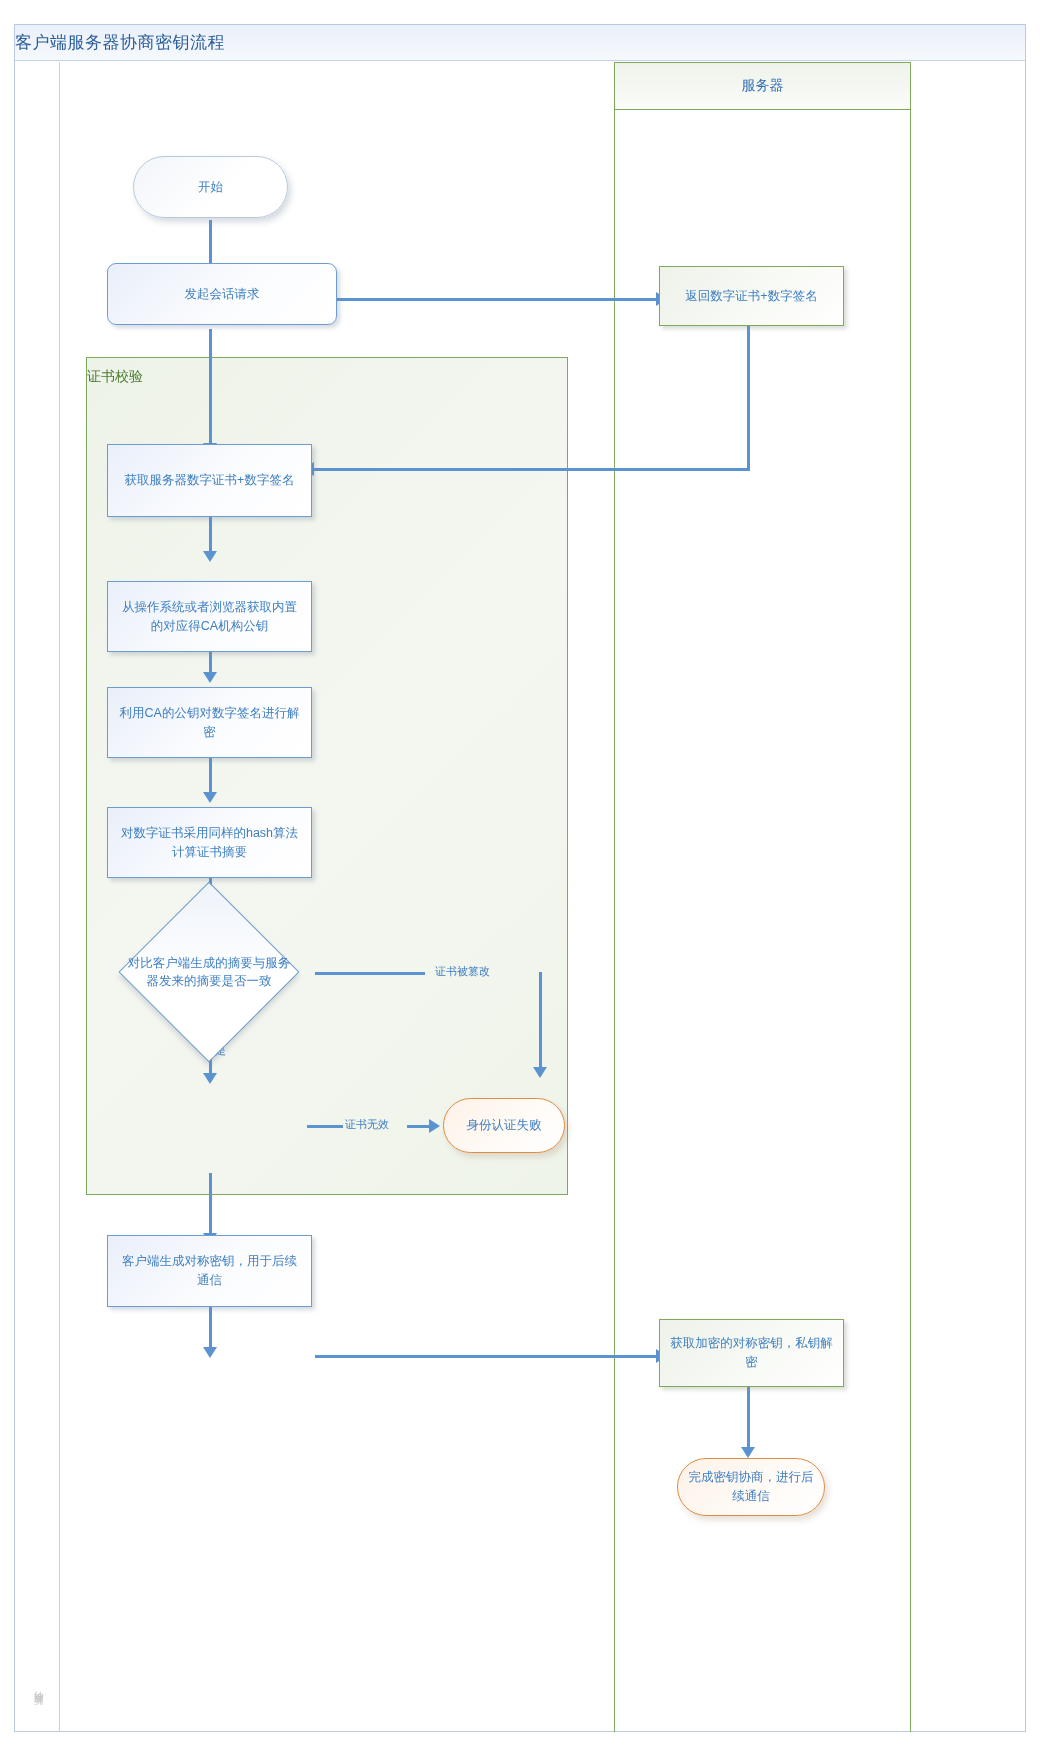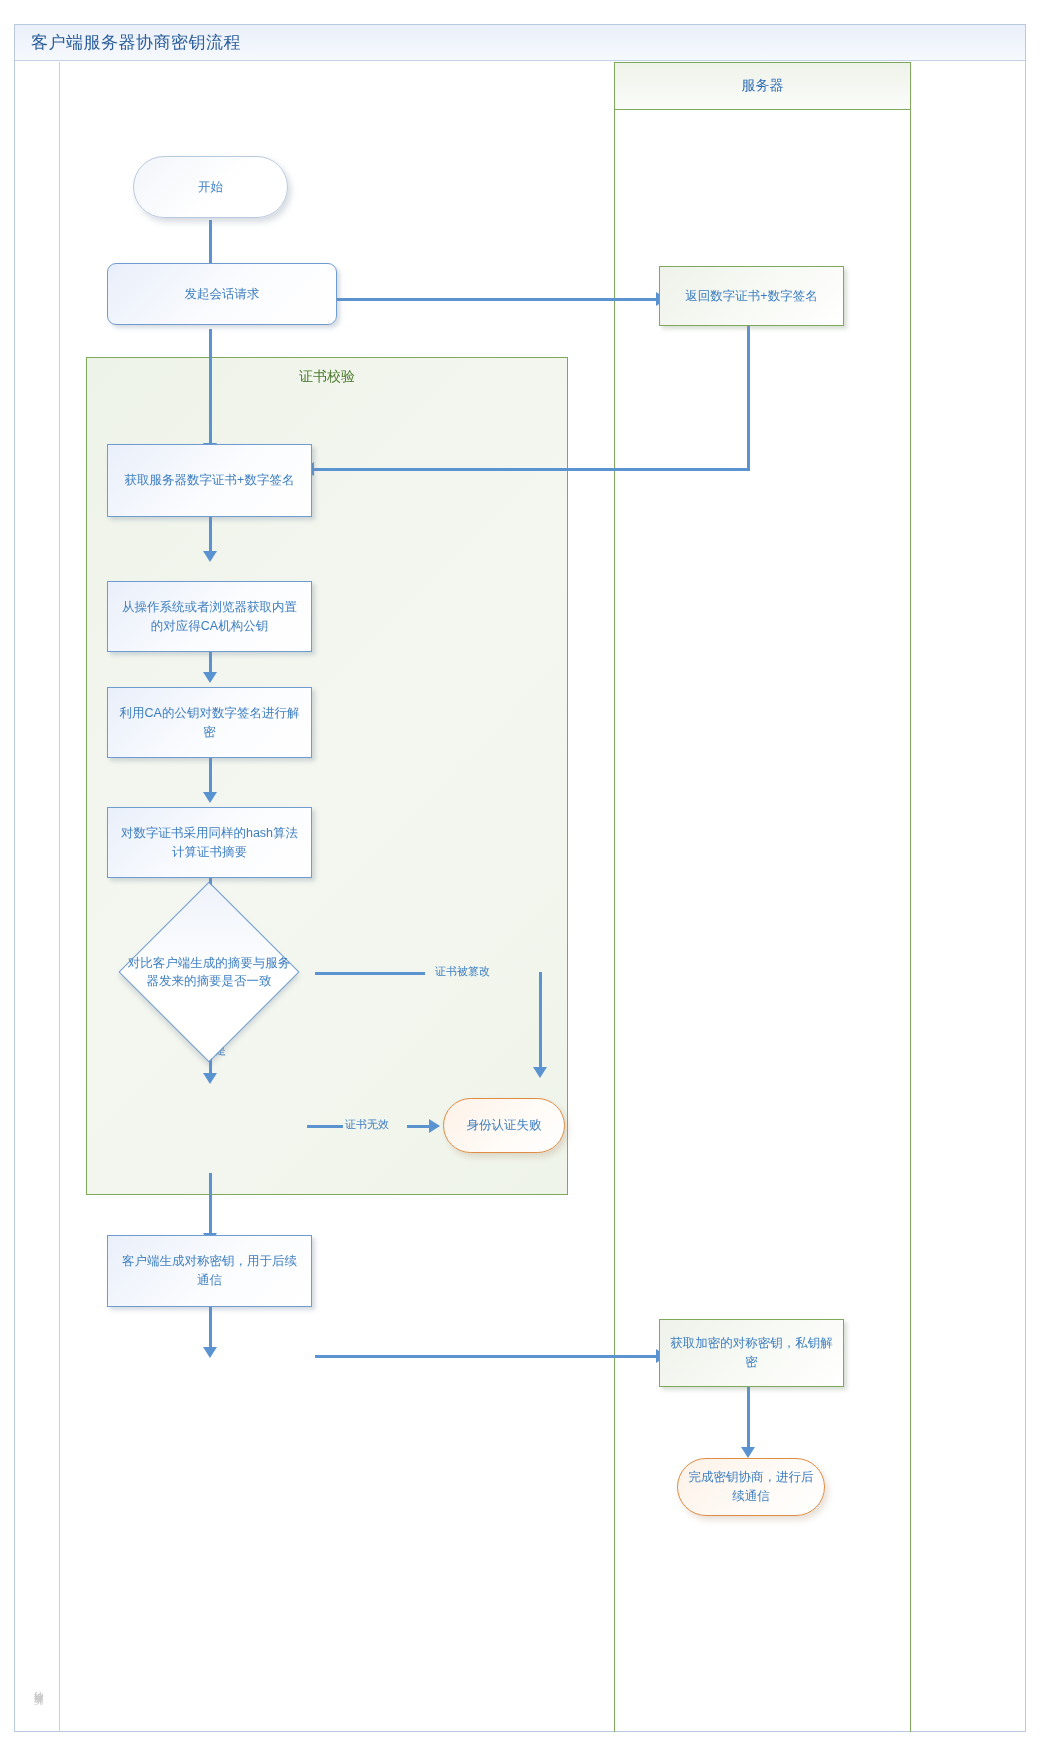--- a/index.html
+++ b/index.html
@@ -20,21 +20,21 @@
     background:#ffffff;
   }
   #title-bar{
     position:absolute; left:0; top:0;
     width:100%; height:36px;
     background:linear-gradient(180deg,#eaf0fa 0%,#f6f9fd 100%);
     border-bottom:1px solid #c3d2e6;
     display:flex; align-items:center;
   }
   #title-text{
-    margin-left:16px;
+    margin-left:0;
     font-size:17px; color:#2a5d99; letter-spacing:.5px;
   }
 
   
   .lane-header{
     position:absolute; height:48px;
     display:flex; align-items:center; justify-content:center;
     font-size:14px; color:#2f6cb5;
   }
   #lane-client-header{
@@ -62,21 +62,21 @@
 
   
   #subgraph-cert{
     position:absolute; left:71px; top:332px;
     width:482px; height:838px;
     background:linear-gradient(135deg,#eef3e9 0%,#f4f7f0 50%,#eff4ea 100%);
     border:1px solid #7fa95a;
   }
   #subgraph-cert-title{
     position:absolute; width:100%; top:10px;
-    text-align:center; font-size:14px; color:#4a7a2c;font-family:Liberation Serif, serif;
+    font-size:14px; color:#4a7a2c;font-family:Liberation Serif, serif;
   }
 
   
   .node{
     position:absolute;
     display:flex; align-items:center; justify-content:center;
     text-align:center;
     font-size:12.5px; line-height:1.5;
     color:#3d7ec0;
     padding:12px 8px;

